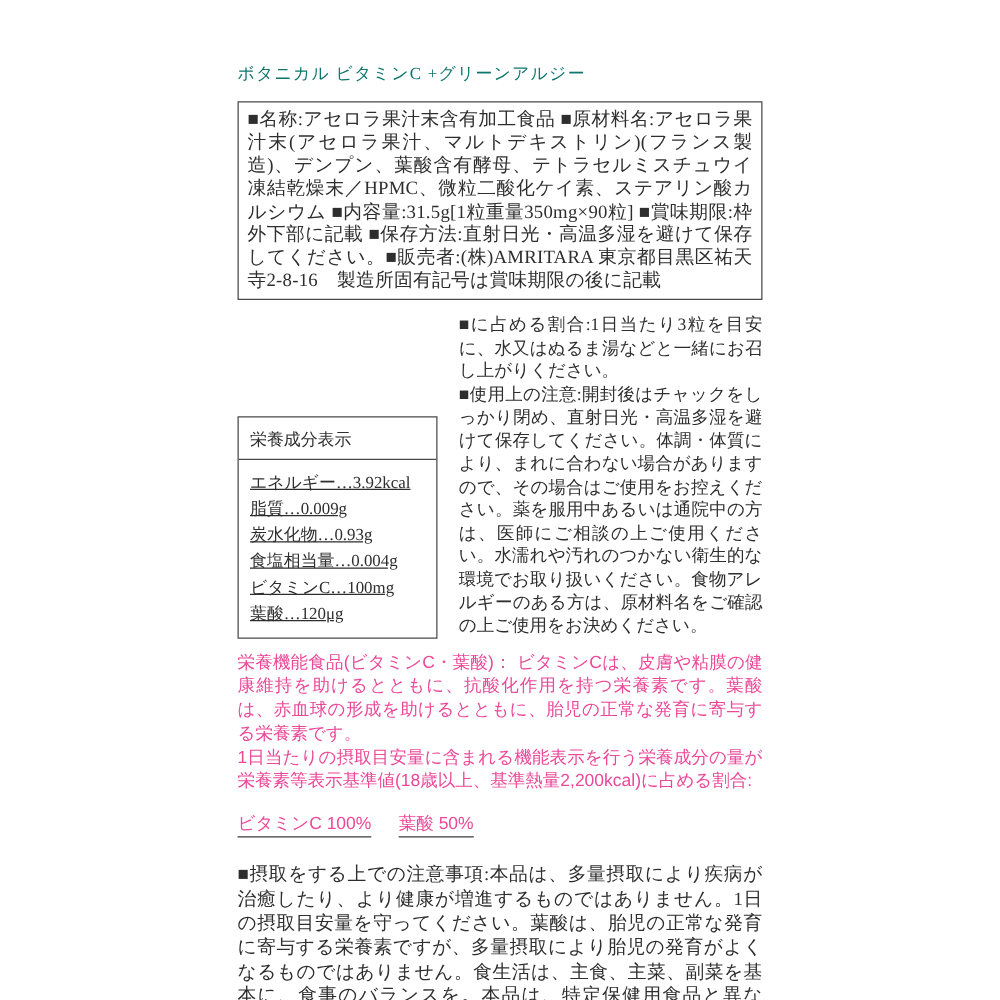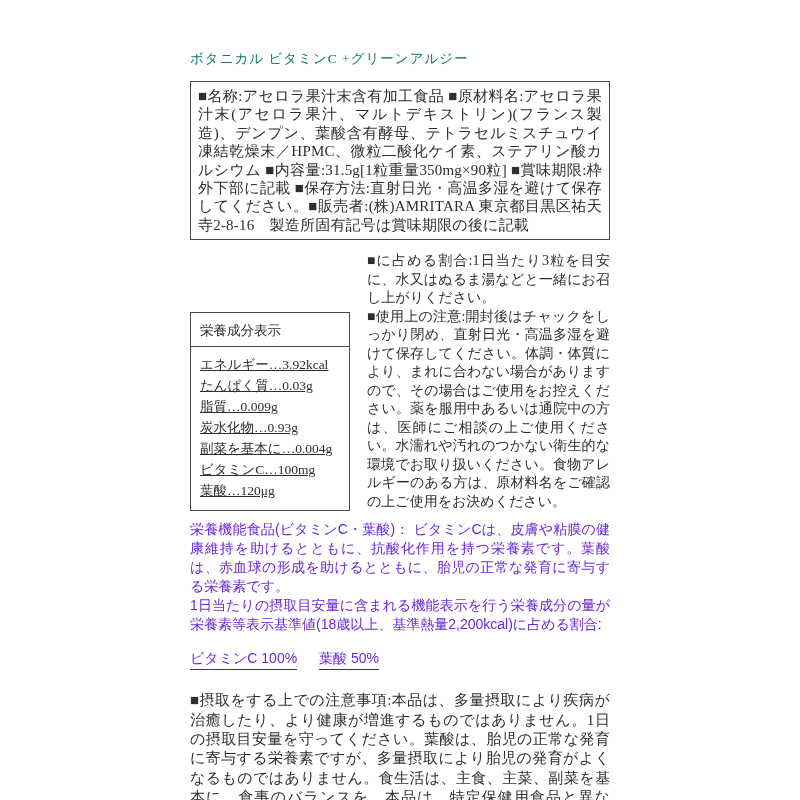--- a/index.html
+++ b/index.html
@@ -63,21 +63,21 @@
     flex: 1 1 auto;
     font-size: 14px;
     line-height: 18.5px;
     text-align: justify;
   }
   .usage-col p { margin: 0; }
   .func-section {
     margin-top: 9px;
     font-family: "Liberation Sans", "DejaVu Sans", sans-serif;
     font-weight: 500;
-    color: #6d28d9;
+    color: #ec4899;
     font-size: 14px;
     line-height: 19px;
     text-align: justify;
   }
   .func-section p { margin: 0; }
   .ratio-line {
     margin-top: 15px;
     text-align: left;
   }
   .ratio-underline {
@@ -107,24 +107,23 @@
   </div>
 
   <div class="two-col">
 
     <div class="nutrition-box">
       <div class="nutrition-head">
         <div>栄養成分表示</div>
       </div>
       <div class="nutrition-rows">
         <div class="nutrition-row">エネルギー…3.92kcal</div>
-        <div class="nutrition-row">たんぱく質…0.03g</div>
         <div class="nutrition-row">脂質…0.009g</div>
         <div class="nutrition-row">炭水化物…0.93g</div>
-        <div class="nutrition-row">副菜を基本に…0.004g</div>
+        <div class="nutrition-row">食塩相当量…0.004g</div>
         <div class="nutrition-row">ビタミンC…100mg</div>
         <div class="nutrition-row">葉酸…120μg</div>
       </div>
     </div>
 
     <div class="usage-col">
       <p>■に占める割合:1日当たり3粒を目安に、水又はぬるま湯などと一緒にお召し上がりください。</p>
       <p>■使用上の注意:開封後はチャックをしっかり閉め、直射日光・高温多湿を避けて保存してください。体調・体質により、まれに合わない場合がありますので、その場合はご使用をお控えください。薬を服用中あるいは通院中の方は、医師にご相談の上ご使用ください。水濡れや汚れのつかない衛生的な環境でお取り扱いください。食物アレルギーのある方は、原材料名をご確認の上ご使用をお決めください。</p>
     </div>
 

